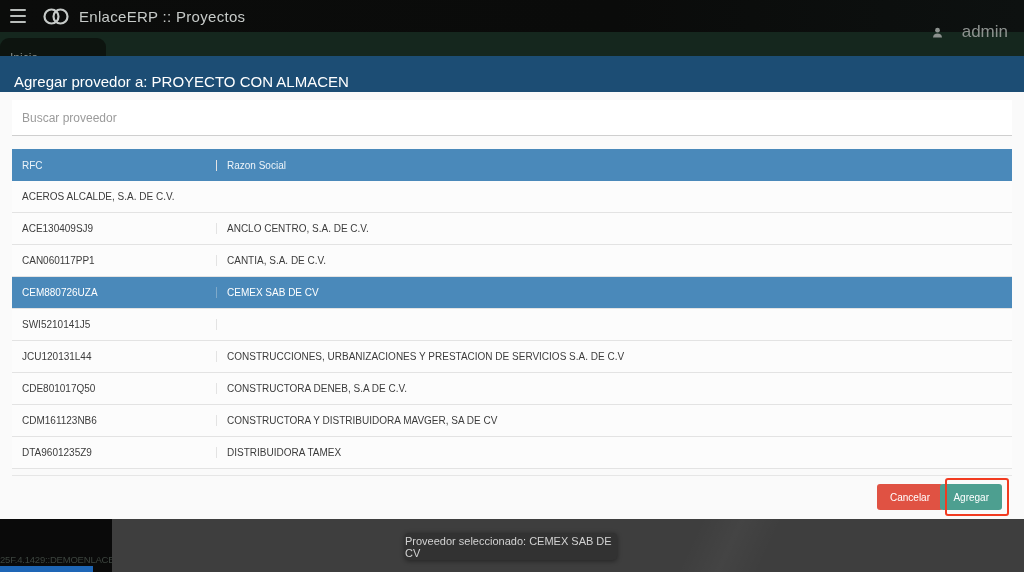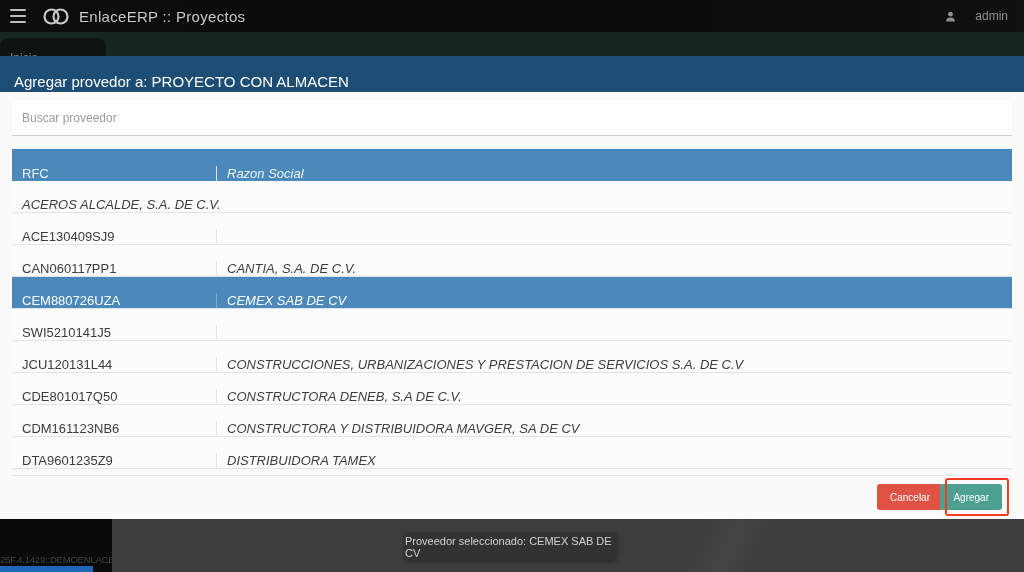--- a/index.html
+++ b/index.html
@@ -7,44 +7,44 @@
   .screen{position:relative;width:1024px;height:572px;background:#eab308;overflow:hidden;}
 
   
   .appbar{position:absolute;top:0;left:0;width:100%;height:32px;
     background:linear-gradient(90deg,#0b0c0b 0%,#0a0b0a 60%,#0d1110 100%);
     display:flex;align-items:center;z-index:5;}
   .hamburger{width:18px;height:14px;margin:0 14px 0 10px;display:flex;flex-direction:column;justify-content:space-between;cursor:pointer;}
   .hamburger span{display:block;width:16px;height:2px;background:#b9bdbb;border-radius:1px;}
   .logo-svg{margin-right:9px;}
   .appbar-title{color:#c6cac8;font-size:15px;letter-spacing:.3px;}
-  .appbar-user{position:absolute;right:16px;top:0;height:32px;display:flex;align-items:center;color:#8d928f;font-size:12px;gap:19px;}
+  .appbar-user{position:absolute;right:16px;top:16px;height:32px;display:flex;align-items:center;color:#8d928f;font-size:17px;gap:19px;}
 
   
   .band{position:absolute;top:32px;left:0;width:100%;height:24px;background:#15271e;z-index:4;}
   .nav-tab{position:absolute;top:6px;left:0;width:106px;height:30px;background:#0d140f;
     border-radius:9px 9px 0 0;overflow:hidden;color:#828a85;font-size:12px;}
   .nav-tab span{position:absolute;top:13px;left:10px;}
 
   
   .modal-header{position:absolute;top:56px;left:0;width:100%;height:50px;background:#1c4d74;
     color:#ffffff;display:flex;align-items:center;padding-left:14px;font-size:15px;z-index:6;}
   .modal-body{position:absolute;top:92px;left:0;width:100%;height:427px;background:#fafafa;z-index:6;}
 
   .search-wrap{position:absolute;top:8px;left:12px;right:12px;height:36px;background:#ffffff;border-bottom:1px solid #cfcfcf;}
   .search-input{width:100%;height:100%;border:none;outline:none;background:transparent;font-size:12px;color:#444;padding:0 10px;}
   .search-input::placeholder{color:#9b9b9b;}
 
   .table{position:absolute;top:57px;left:12px;right:12px;}
-  .trow{display:flex;height:32px;font-size:13px;align-items:flex-end;}
+  .trow{display:flex;height:32px;font-size:10px;align-items:center;}
   .thead{background:#4a89ba;color:#eef4f9;}
   .thead .cell{border-right:none;}
   .cell{display:flex;align-items:center;padding-left:10px;}
   .cell.rfc{width:205px;border-right:1px solid #e3e3e3;}
-  .cell.razon{flex:1;font-style:italic;}
+  .cell.razon{flex:1;}
   .tbody .trow{background:#fcfcfc;color:#3c3c3c;border-bottom:1px solid #e3e3e3;cursor:pointer;}
   .tbody .trow.selected{background:#4a89ba;color:#ffffff;}
   .tbody .trow.selected .cell.rfc{border-right-color:#7fa9c9;}
   .trow.partial{height:7px;border-bottom:1px solid #e6e6e6;}
 
   .btn{position:absolute;top:392px;height:26px;border:none;border-radius:3px;color:#fff;
     font-size:10px;padding:0 13px;cursor:pointer;}
   .btn-cancel{right:81px;background:#e05243;}
   .btn-add{right:22px;background:#4d9f90;}
   .annotation-box{position:absolute;left:945px;top:478px;width:64px;height:38px;
@@ -107,20 +107,21 @@
       <div class="trow thead">
         <div class="cell rfc">RFC</div>
         <div class="cell razon">Razon Social</div>
       </div>
       <div class="tbody" id="tbody">
           <div class="trow">
             <div class="cell razon">ACEROS ALCALDE, S.A. DE C.V.</div>
           </div>
           <div class="trow">
             <div class="cell rfc">ACE130409SJ9</div>
+            <div class="cell razon">ANCLO CENTRO, S.A. DE C.V.</div>
           </div>
           <div class="trow">
             <div class="cell rfc">CAN060117PP1</div>
             <div class="cell razon">CANTIA, S.A. DE C.V.</div>
           </div>
           <div class="trow selected">
             <div class="cell rfc">CEM880726UZA</div>
             <div class="cell razon">CEMEX SAB DE CV</div>
           </div>
           <div class="trow">

